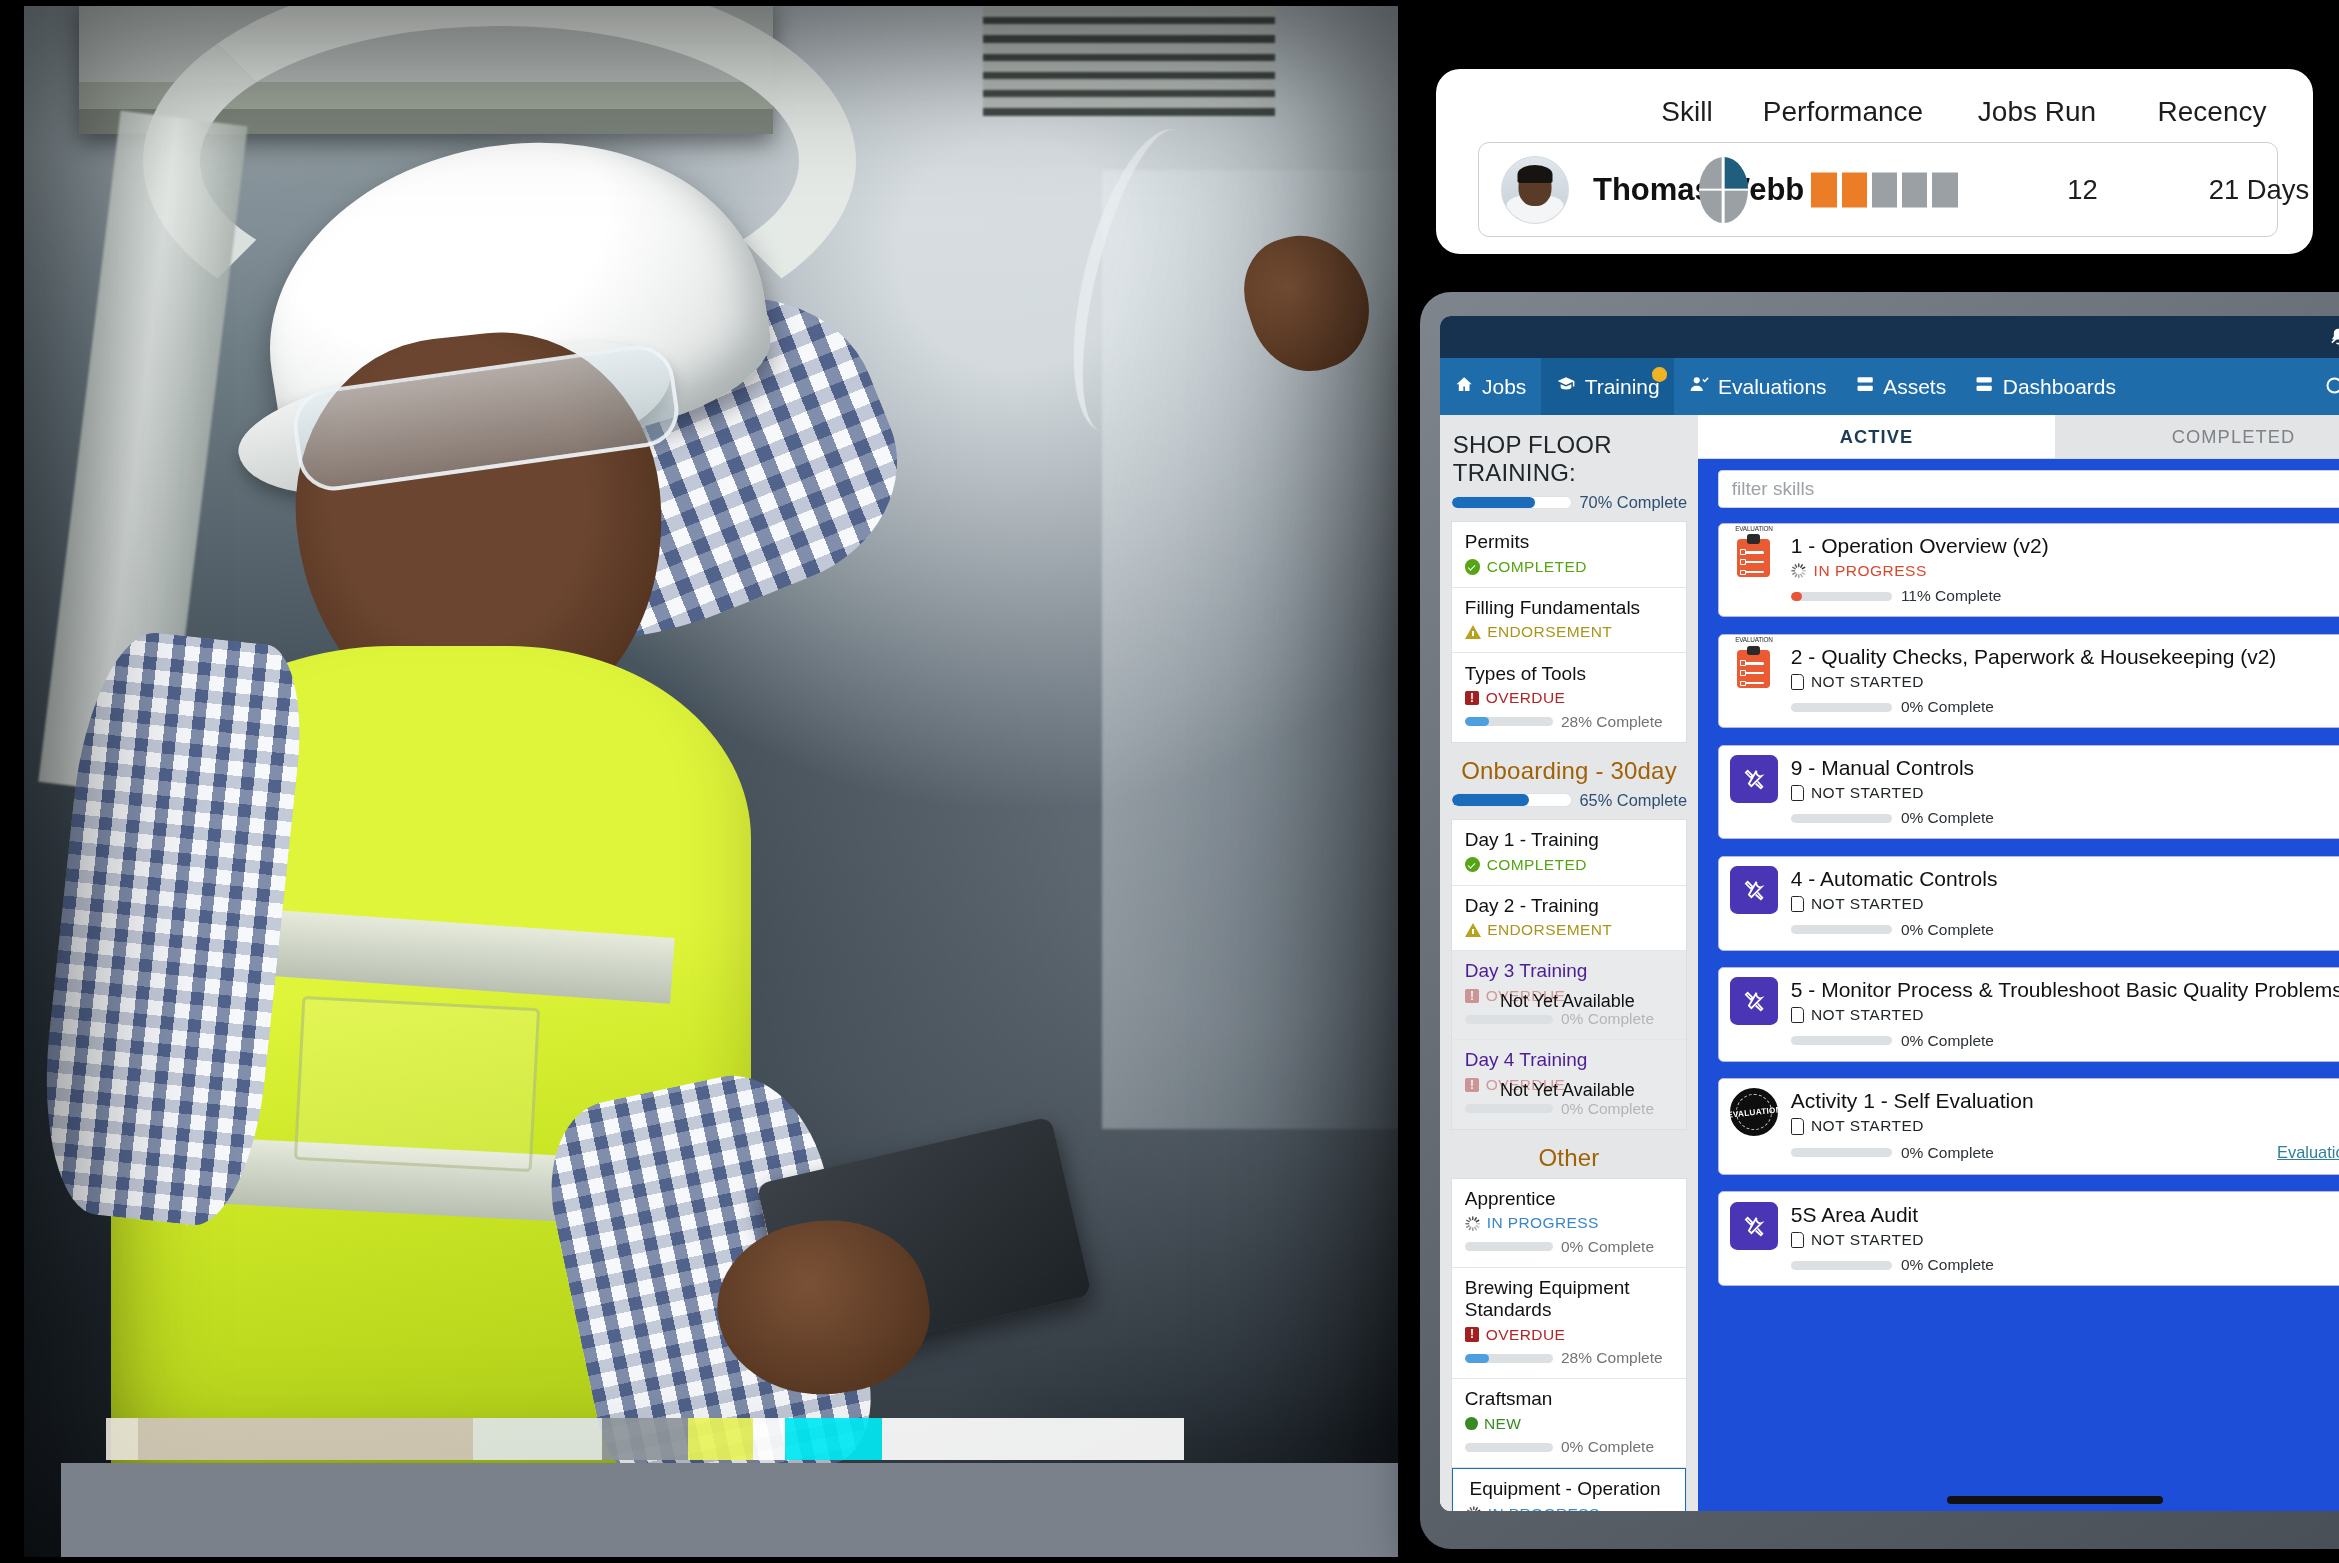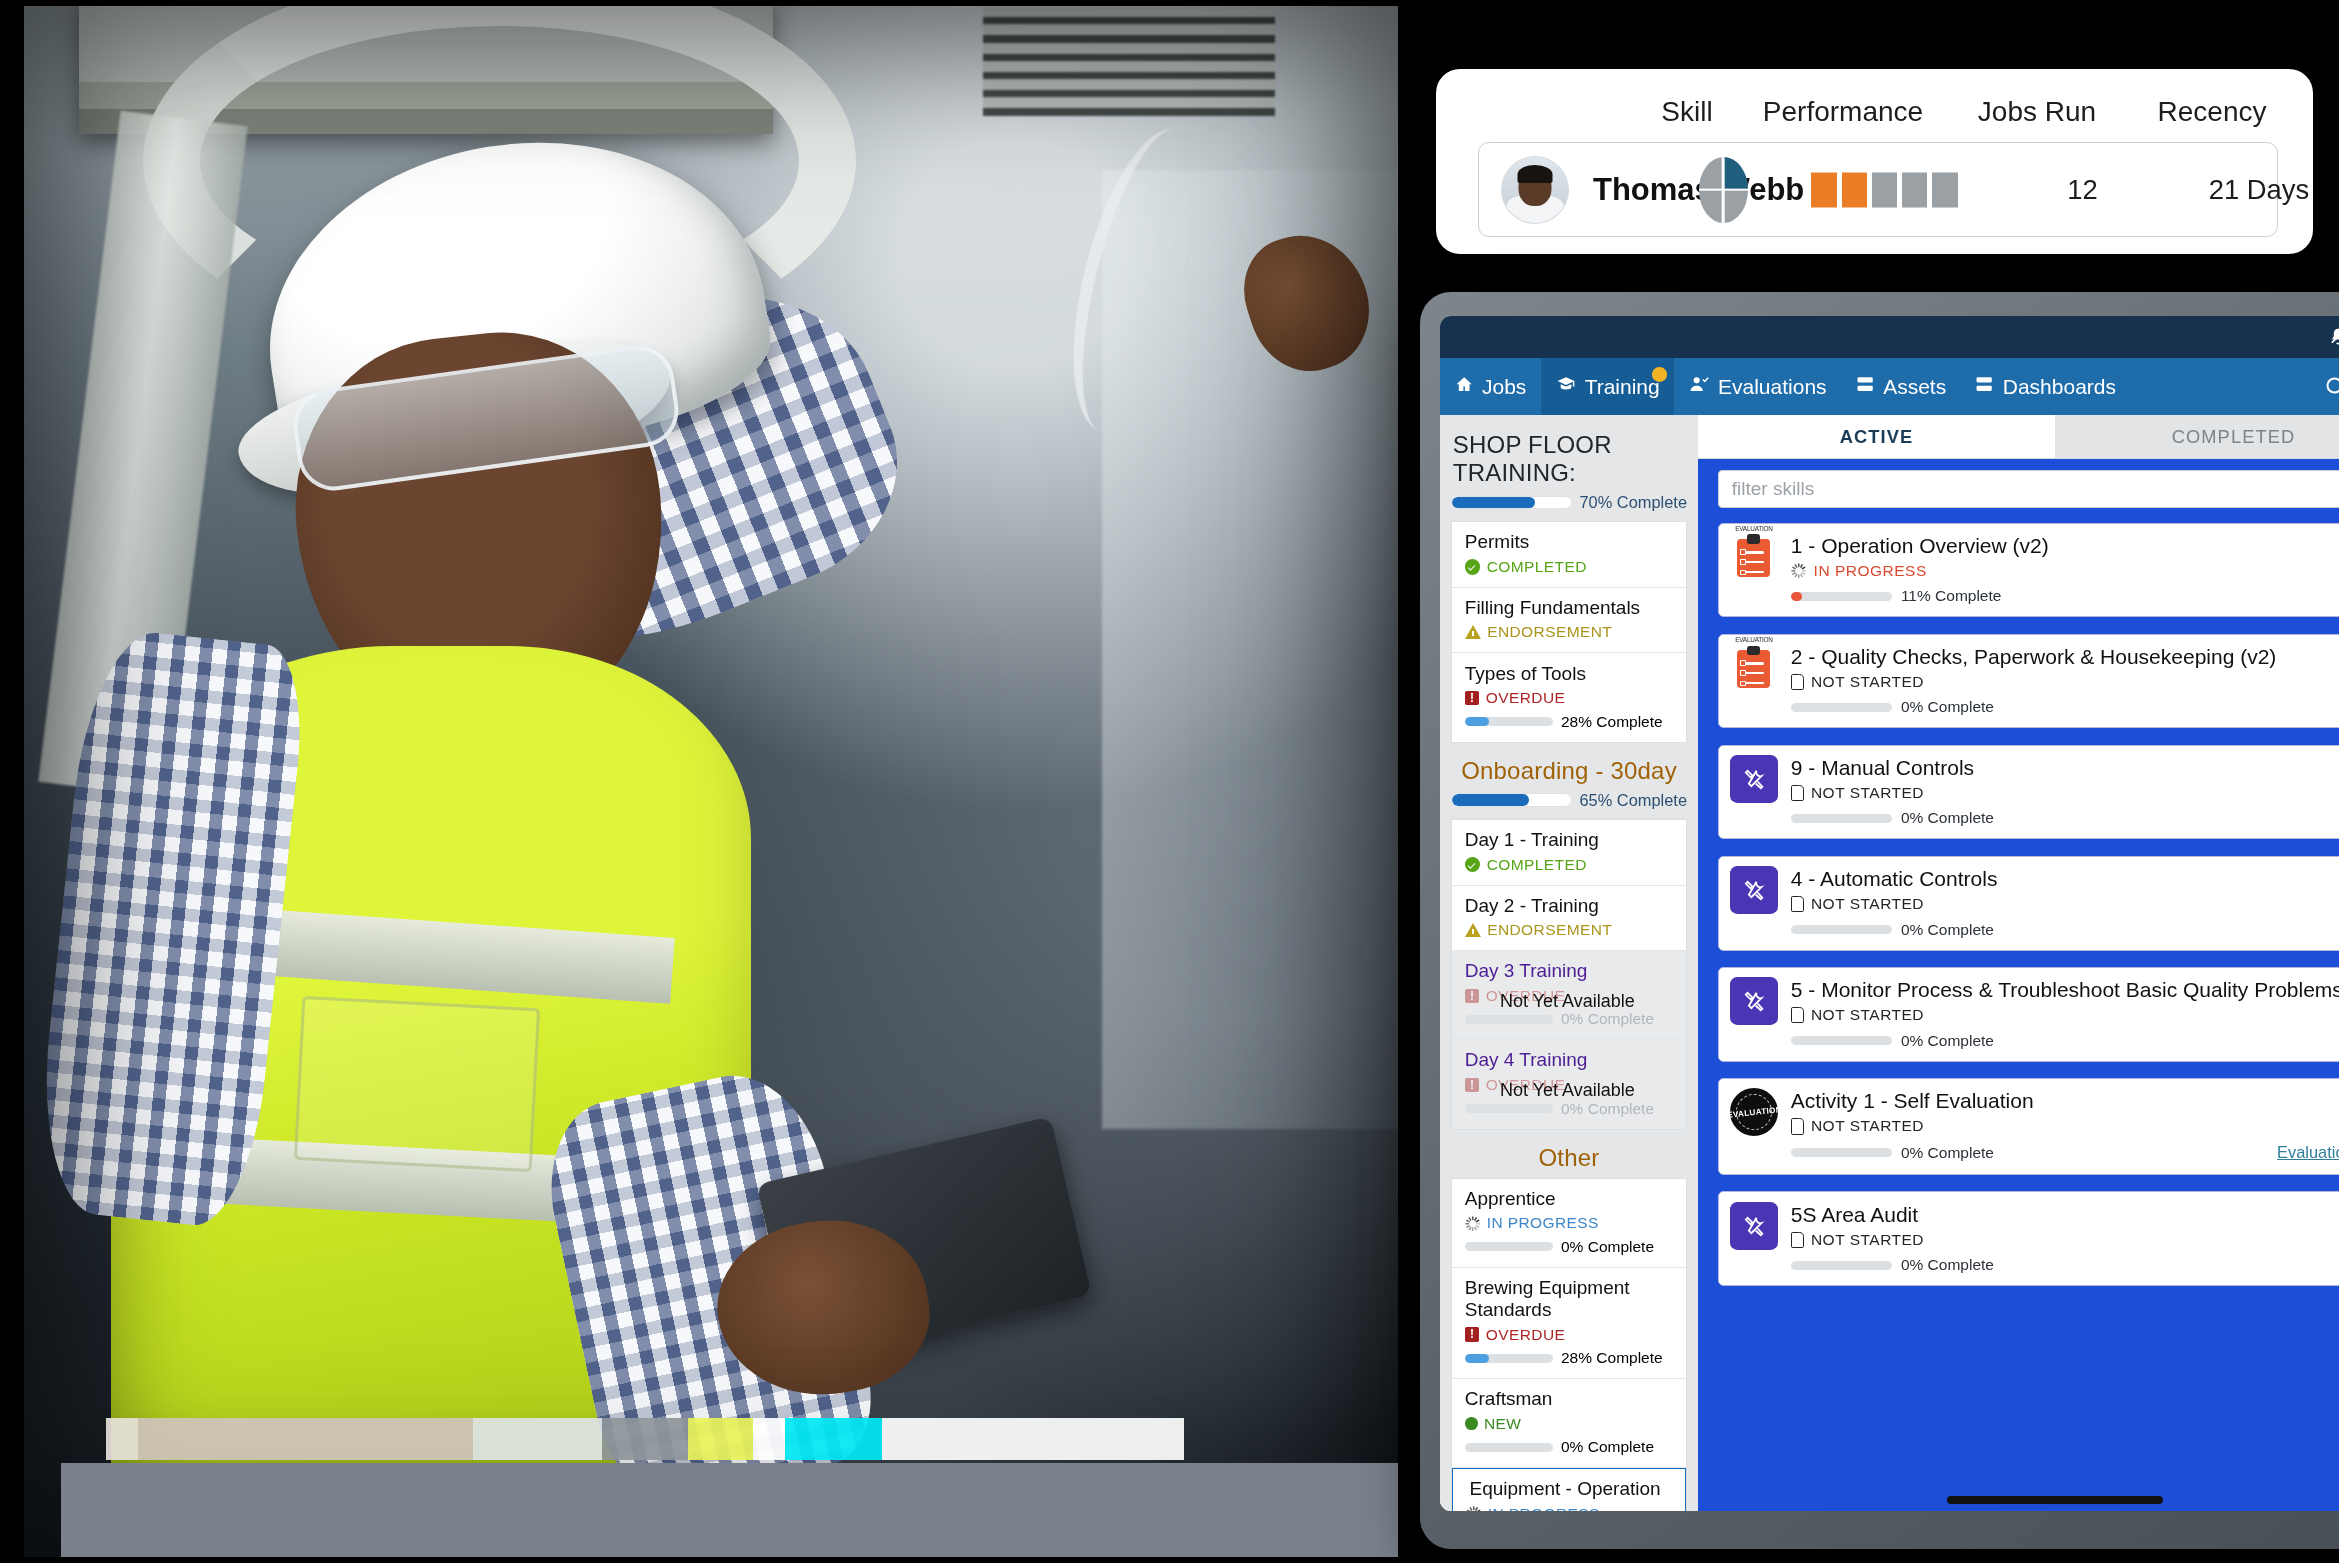--- a/index.html
+++ b/index.html
@@ -284,21 +284,21 @@
   .ico-warn:after{ content:""; position:absolute; left:-0.9px; top:5.5px; width:1.8px; height:5.5px; background:#fff;}
   .ico-over{ width:14.6px; height:14.6px; background:#a32020; position:relative; flex:0 0 auto; border-radius:1.8px;}
   .ico-over:after{ content:"!"; position:absolute; inset:0; color:#fff; font-size:12px; line-height:14.6px; text-align:center; font-weight:bold;}
   .ico-spin{ width:15.5px; height:15.5px; flex:0 0 auto; position:relative;}
   .ico-dot{ width:12.8px; height:12.8px; border-radius:50%; background:#3a8a24; flex:0 0 auto;}
   .ico-folder{ width:20px; height:15.5px; background:#1b6cbb; border-radius:1.8px 5.5px 2.7px 2.7px; flex:0 0 auto;
     position:relative; margin-right:3.7px;}
   .sb-sub{ display:flex; align-items:center; gap:8.2px; margin-top:5.5px; }
   .minibar{ width:88px; height:9.1px; background:#dde0e2; border-radius:5.5px; overflow:hidden; flex:0 0 auto;}
   .minibar > i{ display:block; height:100%; background:#4d9fe0; border-radius:5.5px;}
-  .sb-sub span{ font-size:15.5px; color:#000000; }
+  .sb-sub span{ font-size:15.5px; color:#737373; }
   .sb-item.dim .sb-sub span{ color:#b2b6ba; }
   .sb-overlay{
     position:absolute; left:46px; top:50%; transform:translateY(-50%);
     font-size:18px; color:#111; background:transparent; white-space:nowrap;
   }
   .sb-item.dim .sb-overlay{ top:auto; bottom:27.4px; transform:none; left:48px;}
 
   
   .main{ flex:1 1 auto; background:#1d4ed8; display:flex; flex-direction:column; min-width:0; position:relative;}
   .tabs{ display:flex; height:44px; flex:0 0 auto; border-bottom:0.9px solid #d8dadc;}

